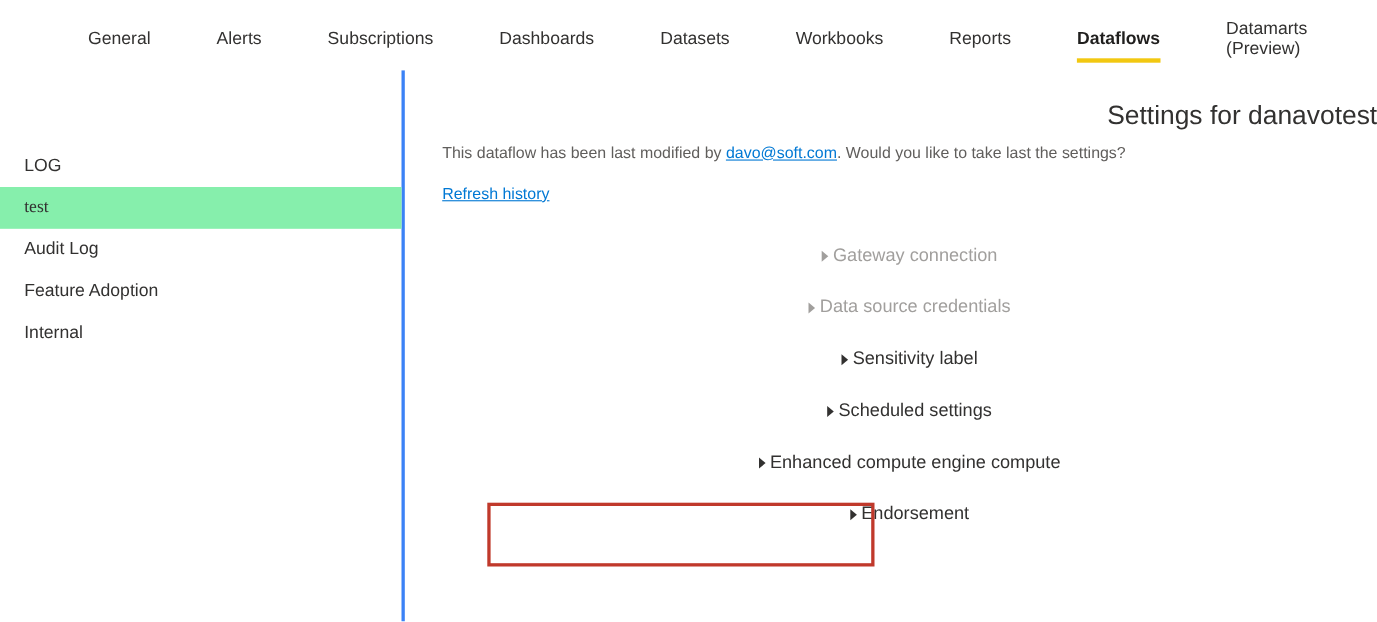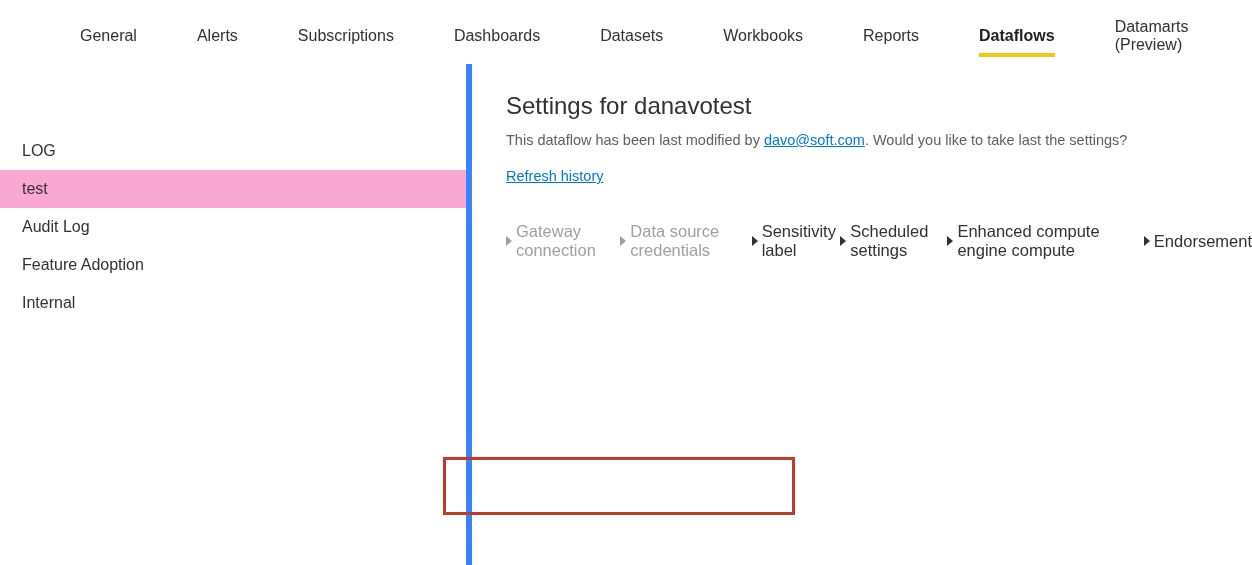--- a/index.html
+++ b/index.html
@@ -41,62 +41,65 @@
     left: 0; right: 0; bottom: 2px;
     height: 4px;
     background: #f2c811;
   }
   
   .body {
     display: flex;
     height: calc(100% - 64px);
   }
   .sidebar {
-    width: 472px;
+    width: 368px;
     padding-top: 68px;
-    border-right: 6px solid #3b82f6;
+    border-right: 3px solid #3b82f6;
   }
   .sidebar-item {
     padding: 10px 0 10px 22px;
     font-size: 16px;
     color: #323130;
     cursor: pointer;
   }
   .sidebar-item.selected {
-    background: #f9a8d4;
+    background: #86efac;
+    font-family: Liberation Serif, serif;
   }
   .main {
     flex: 1;
     padding: 28px 0 0 34px;
     position: relative;
   }
   .page-title {
     font-size: 24px;
     font-weight: 400;
     color: #323130;
     margin: 0 0 12px 0;
+    text-align: right;
   }
   .subtitle {
     font-size: 14.5px;
     color: #605e5c;
     margin-bottom: 20px;
   }
   .subtitle a {
     color: #0078d4;
     text-decoration: underline;
   }
   .refresh-link {
     color: #0078d4;
     text-decoration: underline;
     font-size: 14.5px;
     display: inline-block;
     margin-bottom: 24px;
   }
   .accordion {
     display: flex;
+    flex-direction: column;
     align-items: center;
   }
   .acc-item {
     display: flex;
     align-items: center;
     font-size: 16.5px;
     color: #323130;
     padding: 14px 0;
     cursor: pointer;
   }

